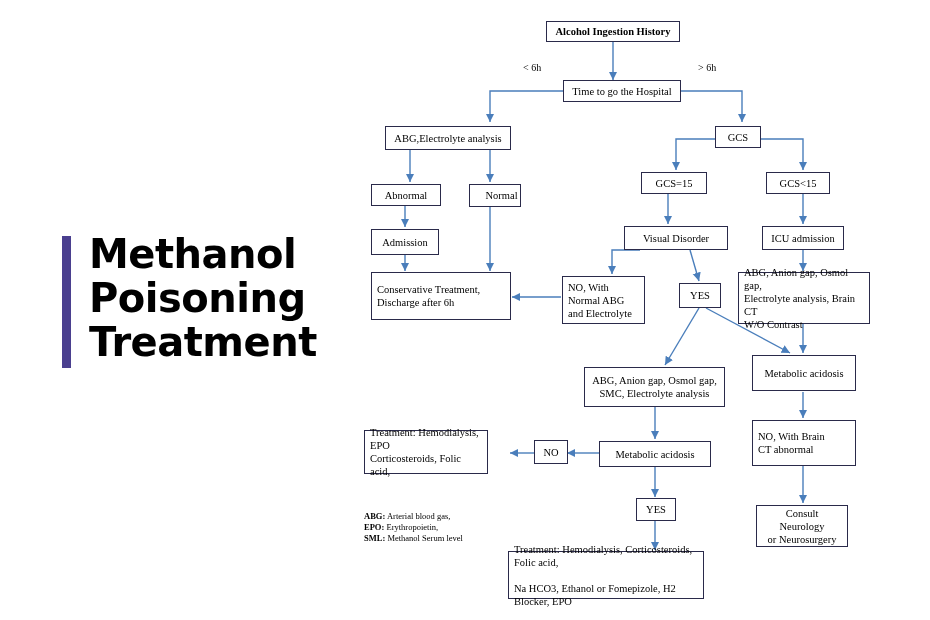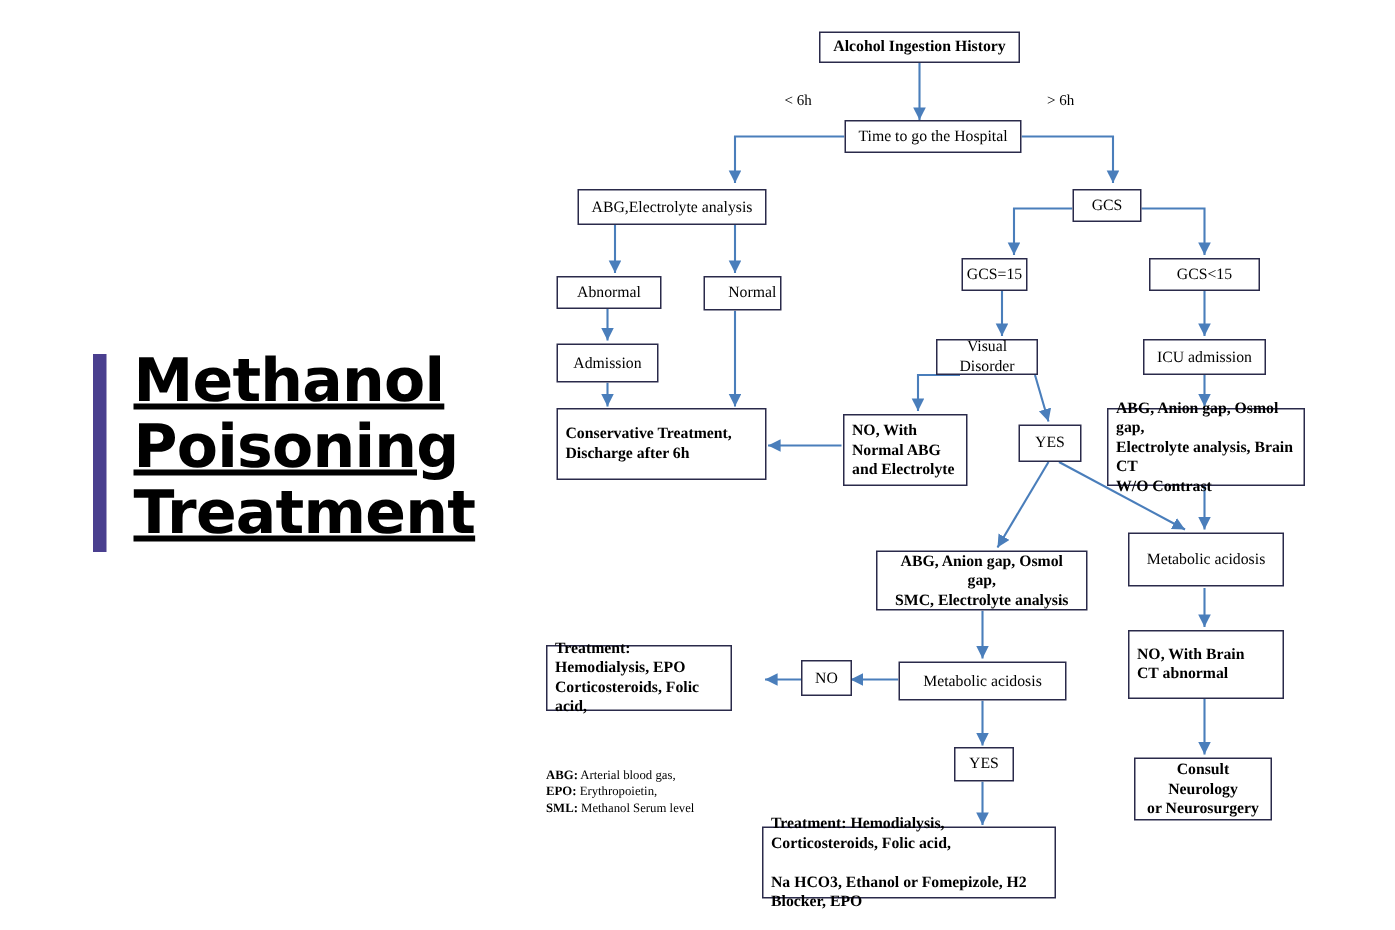--- a/index.html
+++ b/index.html
@@ -32,21 +32,20 @@
     margin-top: 4px;
   }
   #title-text {
     margin-left: 18px;
     font-family: "DejaVu Sans", sans-serif;
     font-weight: bold;
     font-size: 40px;
     line-height: 44px;
     color: #000000;
     letter-spacing: -0.5px;
-    text-decoration: underline;
   }
   
   .node {
     position: absolute;
     box-sizing: border-box;
     border: 1px solid #2a2a4a;
     background: #ffffff;
     color: #000000;
     font-size: 10.5px;
     line-height: 13px;
@@ -58,21 +57,20 @@
   }
   .node.left {
     text-align: left;
     justify-content: flex-start;
   }
   .node.bold {
     font-weight: bold;
   }
   .node .multi {
     width: 100%;
-    font-weight: bold;
   }
   .label {
     position: absolute;
     font-size: 10px;
     color: #000000;
     white-space: nowrap;
   }
   .legend {
     position: absolute;
     font-size: 8.5px;
@@ -185,33 +183,33 @@
   </div>
 
   <div class="node" style="left:371px; top:184px; width:70px; height:22px;">
     <span>Abnormal</span>
   </div>
 
   <div class="node" style="left:469px; top:184px; width:52px; height:23px;padding-left:18px;">
     <span>Normal</span>
   </div>
 
-  <div class="node" style="left:641px; top:172px; width:44px; height:22px;align-items:flex-end;">
+  <div class="node" style="left:641px; top:172px; width:66px; height:22px;align-items:flex-end;">
     <span>GCS=15</span>
   </div>
 
-  <div class="node" style="left:766px; top:172px; width:74px; height:22px;">
+  <div class="node" style="left:766px; top:172px; width:64px; height:22px;">
     <span>GCS&lt;15</span>
   </div>
 
   <div class="node" style="left:371px; top:229px; width:68px; height:26px;">
     <span>Admission</span>
   </div>
 
-  <div class="node" style="left:624px; top:226px; width:68px; height:24px;">
+  <div class="node" style="left:624px; top:226px; width:104px; height:24px;">
     <span>Visual Disorder</span>
   </div>
 
   <div class="node" style="left:762px; top:226px; width:82px; height:24px;">
     <span>ICU admission</span>
   </div>
 
   <div class="node left" style="left:371px; top:272px; width:140px; height:48px;">
     <span class="multi">
       <span>Conservative Treatment,</span><br>

